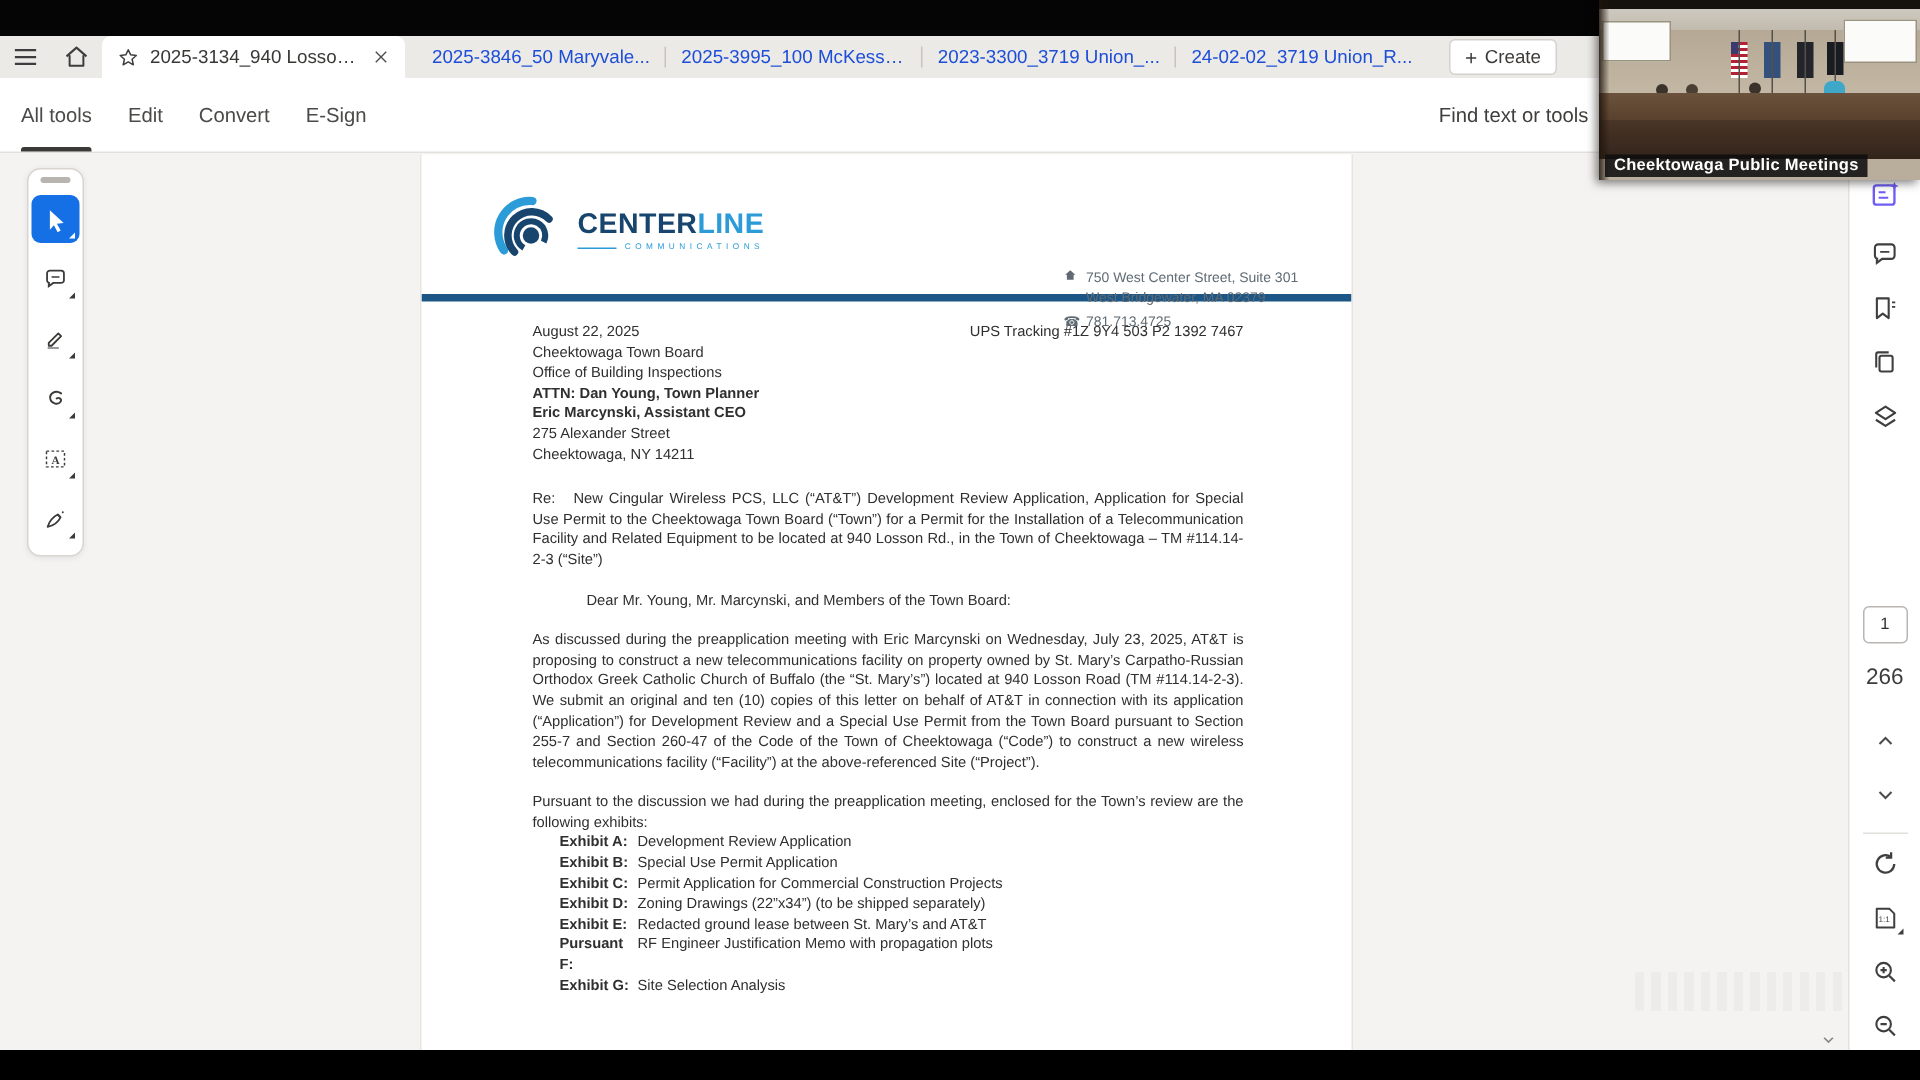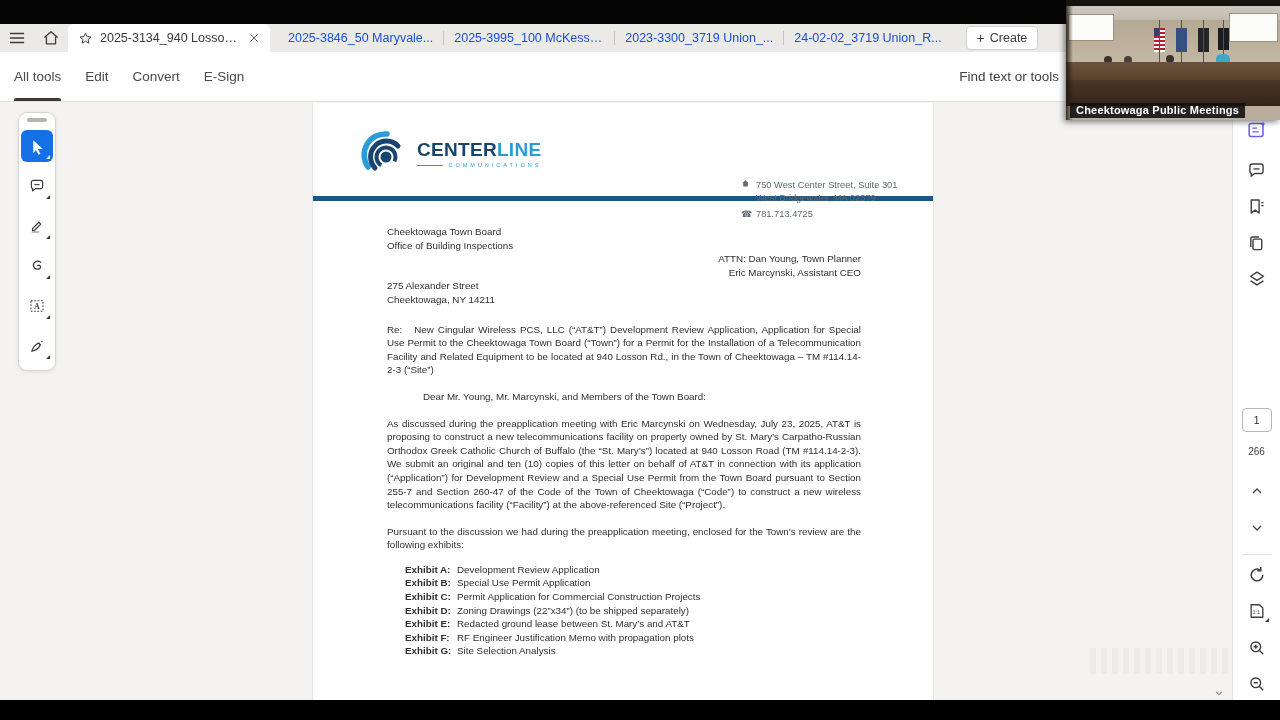--- a/index.html
+++ b/index.html
@@ -36,51 +36,51 @@
   .canvas { left:0; top:102px; width:1232px; height:598px; background:#f4f3f1; }
 
   
   .palette { left:18px; top:112px; width:38px; background:#fff; border:1px solid #d8d5d1; border-radius:9px; box-shadow:0 1px 4px rgba(0,0,0,.08); padding:5px 0 4px; display:flex; flex-direction:column; align-items:center; }
   .drag-handle { width:20px; height:4px; border-radius:2px; background:#b8b5b1; margin-bottom:4px; }
   .ptool { width:32px; height:32px; margin:4px 0; border-radius:6px; display:flex; align-items:center; justify-content:center; position:relative; cursor:pointer; color:#3c3b39; }
   .ptool.active { background:#1570e6; color:#fff; }
   .ptool .corner { position:absolute; right:3px; bottom:3px; width:0; height:0; border-left:4px solid transparent; border-bottom:4px solid currentColor; }
 
   
-  .page { left:312px; top:103px; width:622px; height:597px; background:#fff; border-left:1px solid #e7e5e2; border-right:1px solid #e7e5e2; overflow:hidden; font-family:"Liberation Sans",sans-serif; color:#2e2e2e; }
+  .page { left:280px; top:103px; width:622px; height:597px; background:#fff; border-left:1px solid #e7e5e2; border-right:1px solid #e7e5e2; overflow:hidden; font-family:"Liberation Sans",sans-serif; color:#2e2e2e; }
   .letterhead { position:relative; height:93px; }
   .logo { position:absolute; left:47px; top:26px; display:flex; align-items:center; gap:7px; }
   .brand-text .brand-main { font-size:19px; font-weight:bold; letter-spacing:.3px; line-height:1; }
   .brand-navy { color:#17456e; } .brand-blue { color:#2b9cd8; }
   .tagline-row { display:flex; align-items:center; gap:5px; margin-top:3px; justify-content:flex-end; }
   .tagline-line { height:1px; background:#2b9cd8; flex:1; }
   .tagline { font-size:5.5px; letter-spacing:3px; color:#2b9cd8; }
   .lh-address { position:absolute; right:20px; top:32px; width:172px; font-size:9.3px; line-height:13px; color:#5f6a72;margin-top:44px; }
   .addr-row { display:flex; gap:5px; align-items:flex-start; }
   .addr-icon { width:10px; text-align:center; color:#5f6a72; flex:0 0 10px; font-size:9px; }
   .addr-phone { margin-top:3px; }
   .blue-rule { height:5px; background:#1c5687; }
   .letter-body { padding:0 72px 0 74px; font-size:9.8px; line-height:13.6px; color:#2f2f2f; }
   .date-row { display:flex; justify-content:space-between; margin-top:14px; }
-  .recipient { margin-top:24px; }
-  .bold { font-weight:normal;text-align:right; }
+  .recipient { }
+  .bold { font-weight:bold; }
   .just { text-align:justify; }
   .re-block { margin-top:16px; }
   .salutation { margin-top:13px;padding-left:36px; }
   .para { margin-top:13px; }
-  .exhibits { margin-top:11px; }
+  .exhibits { }
   .exhibit-row { display:flex; padding-left:18px; }
   .exhibit-label { flex:0 0 52px; font-weight:bold; }
 
   
   .rail { left:1232px; top:102px; width:48px; height:598px; background:#fff; border-left:1px solid #e4e2df; display:flex; flex-direction:column; align-items:center; }
   .rail-btn { width:34px; height:34px; display:flex; align-items:center; justify-content:center; cursor:pointer; color:#3f3f3f; margin-top:4px; position:relative; }
   .rail-gap { height:118px; }
   .page-box { width:30px; height:26px; border:1px solid #b9b6b2; border-radius:4px; display:flex; align-items:center; justify-content:center; font-size:11px; color:#2f2f2f; background:#fff; cursor:text; }
-  .page-total { font-size:10px; color:#3c3c3c; margin-top:14px; }
+  .page-total { font-size:15px; color:#3c3c3c; margin-top:14px; }
   .rail-divider { width:30px; height:1px; background:#e2e0dd; margin-top:10px; }
   .corner-sm { position:absolute; right:5px; bottom:5px; width:0; height:0; border-left:4px solid transparent; border-bottom:4px solid #3f3f3f; }
 
   
   .scroll-chevron { left:1212px; top:686px; color:#8a8885; }
 
   
   .ghost { left:1090px; top:648px; width:140px; height:26px; background:repeating-linear-gradient(90deg, rgba(120,120,120,.06) 0 6px, rgba(255,255,255,0) 6px 11px); border-radius:2px; }
 
   
@@ -274,20 +274,24 @@
       </div>
       <div class="addr-row addr-phone">
         <span class="addr-icon">☎</span>
         <span>781.713.4725</span>
       </div>
     </div>
   </div>
   <div class="blue-rule"></div>
 
   <div class="letter-body">
+    <div class="date-row">
+      <span>August 22, 2025</span>
+      <span>UPS Tracking #1Z 9Y4 503 P2 1392 7467</span>
+    </div>
 
     <div class="recipient">
       <div>Cheektowaga Town Board</div>
       <div>Office of Building Inspections</div>
       <div class="bold">ATTN: Dan Young, Town Planner</div>
       <div class="bold">Eric Marcynski, Assistant CEO</div>
       <div>275 Alexander Street</div>
       <div>Cheektowaga, NY 14211</div>
     </div>
 
@@ -317,21 +321,21 @@
       </div>
       <div class="exhibit-row">
         <span class="exhibit-label">Exhibit D:</span>
         <span>Zoning Drawings (22”x34”) (to be shipped separately)</span>
       </div>
       <div class="exhibit-row">
         <span class="exhibit-label">Exhibit E:</span>
         <span>Redacted ground lease between St. Mary’s and AT&amp;T</span>
       </div>
       <div class="exhibit-row">
-        <span class="exhibit-label">Exhibit F:</span>
+        <span class="exhibit-label">Pursuant F:</span>
         <span>RF Engineer Justification Memo with propagation plots</span>
       </div>
       <div class="exhibit-row">
         <span class="exhibit-label">Exhibit G:</span>
         <span>Site Selection Analysis</span>
       </div>
     </div>
   </div>
 </div>
 

